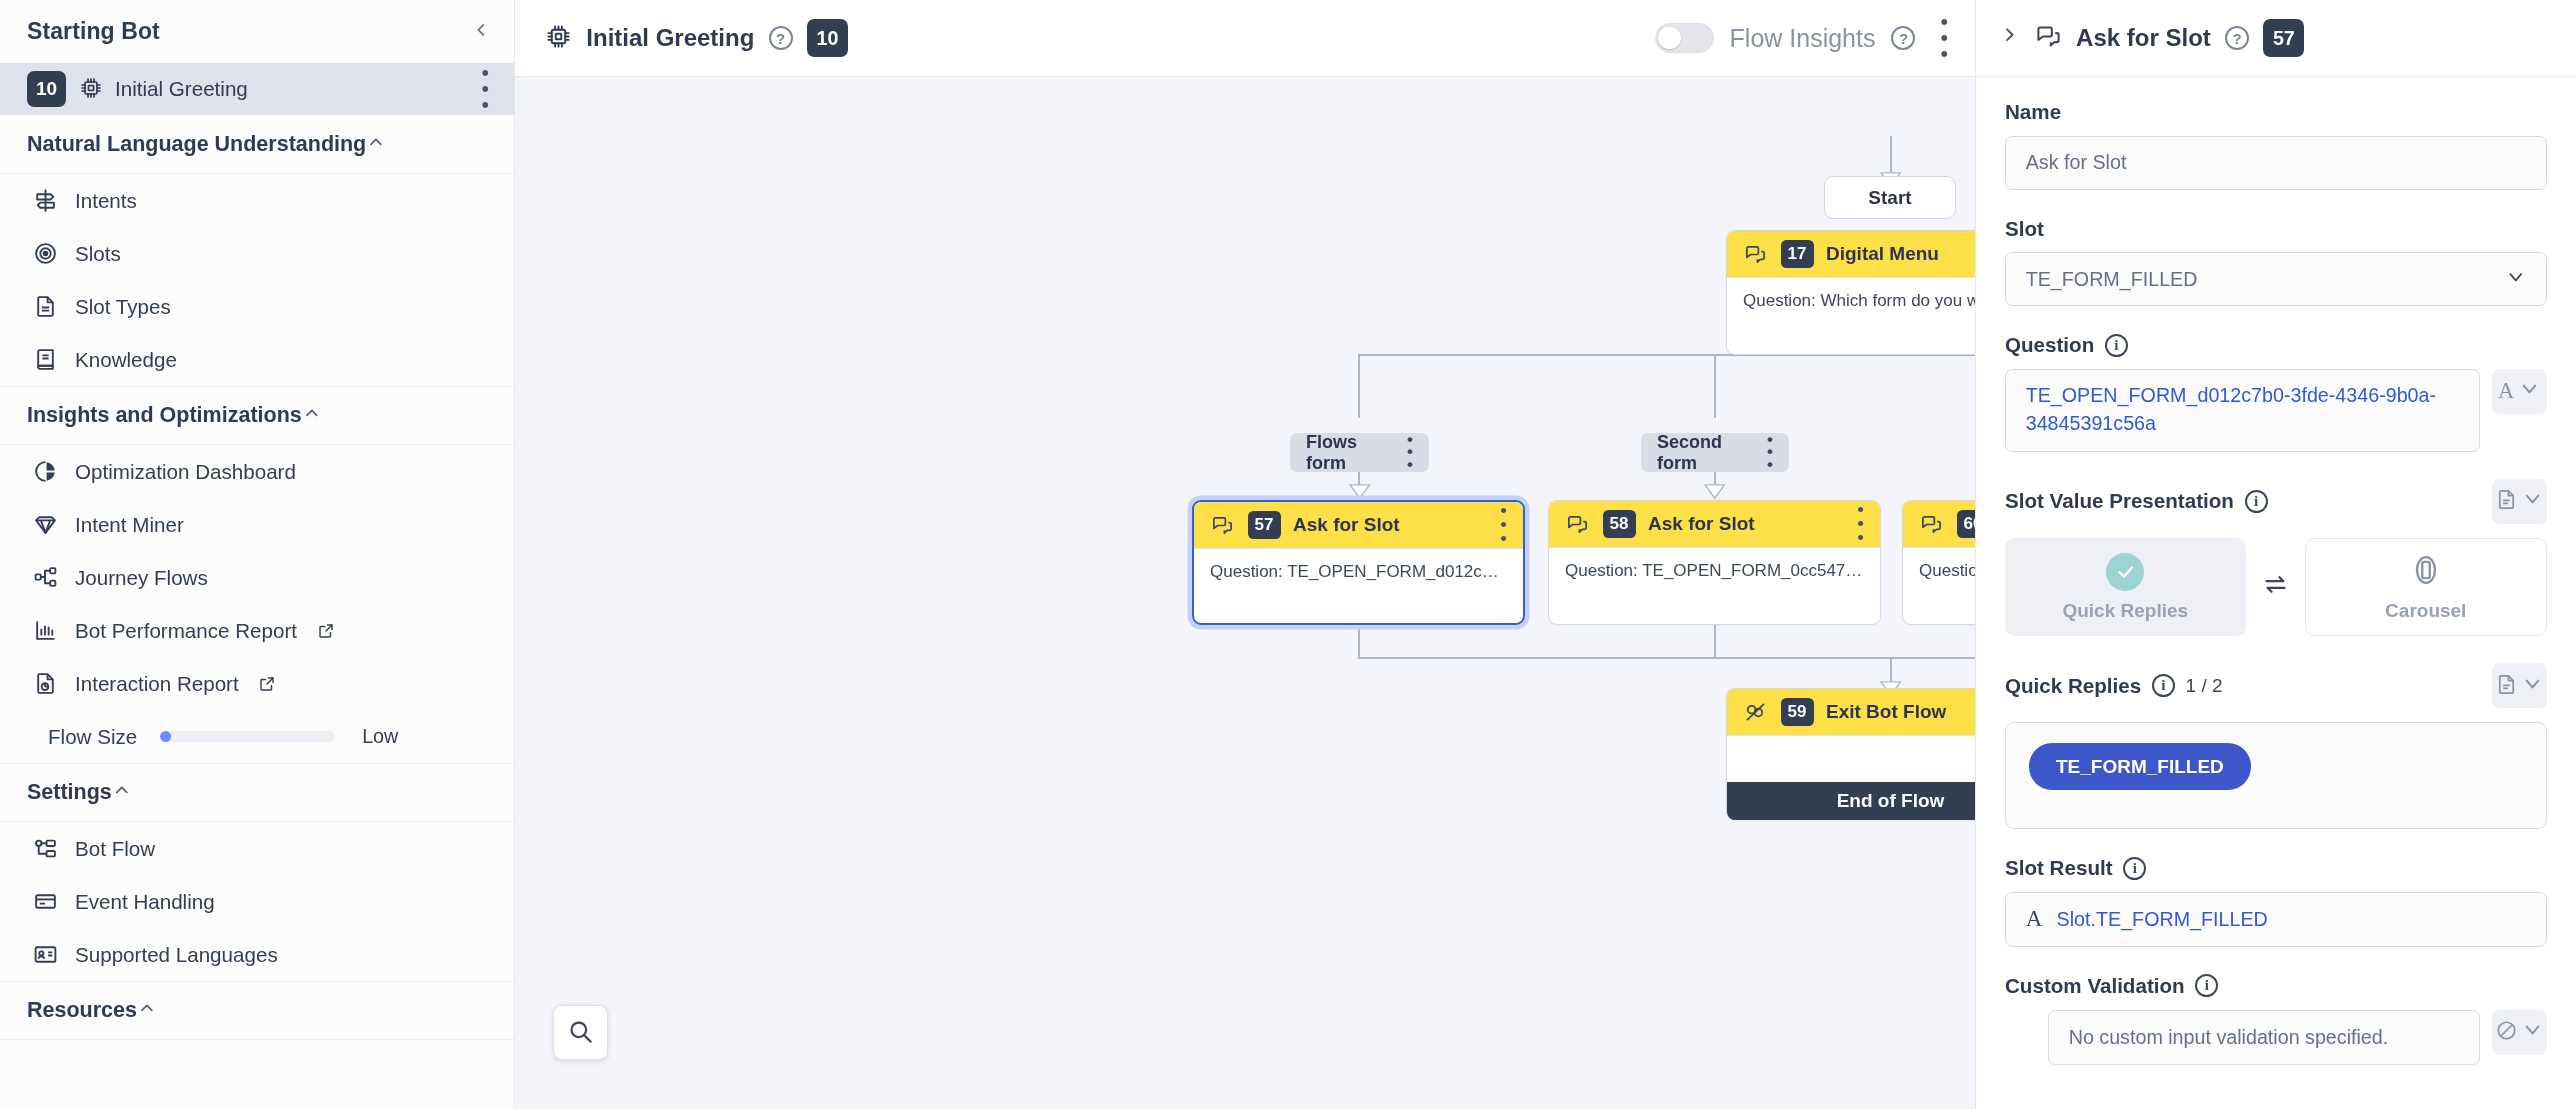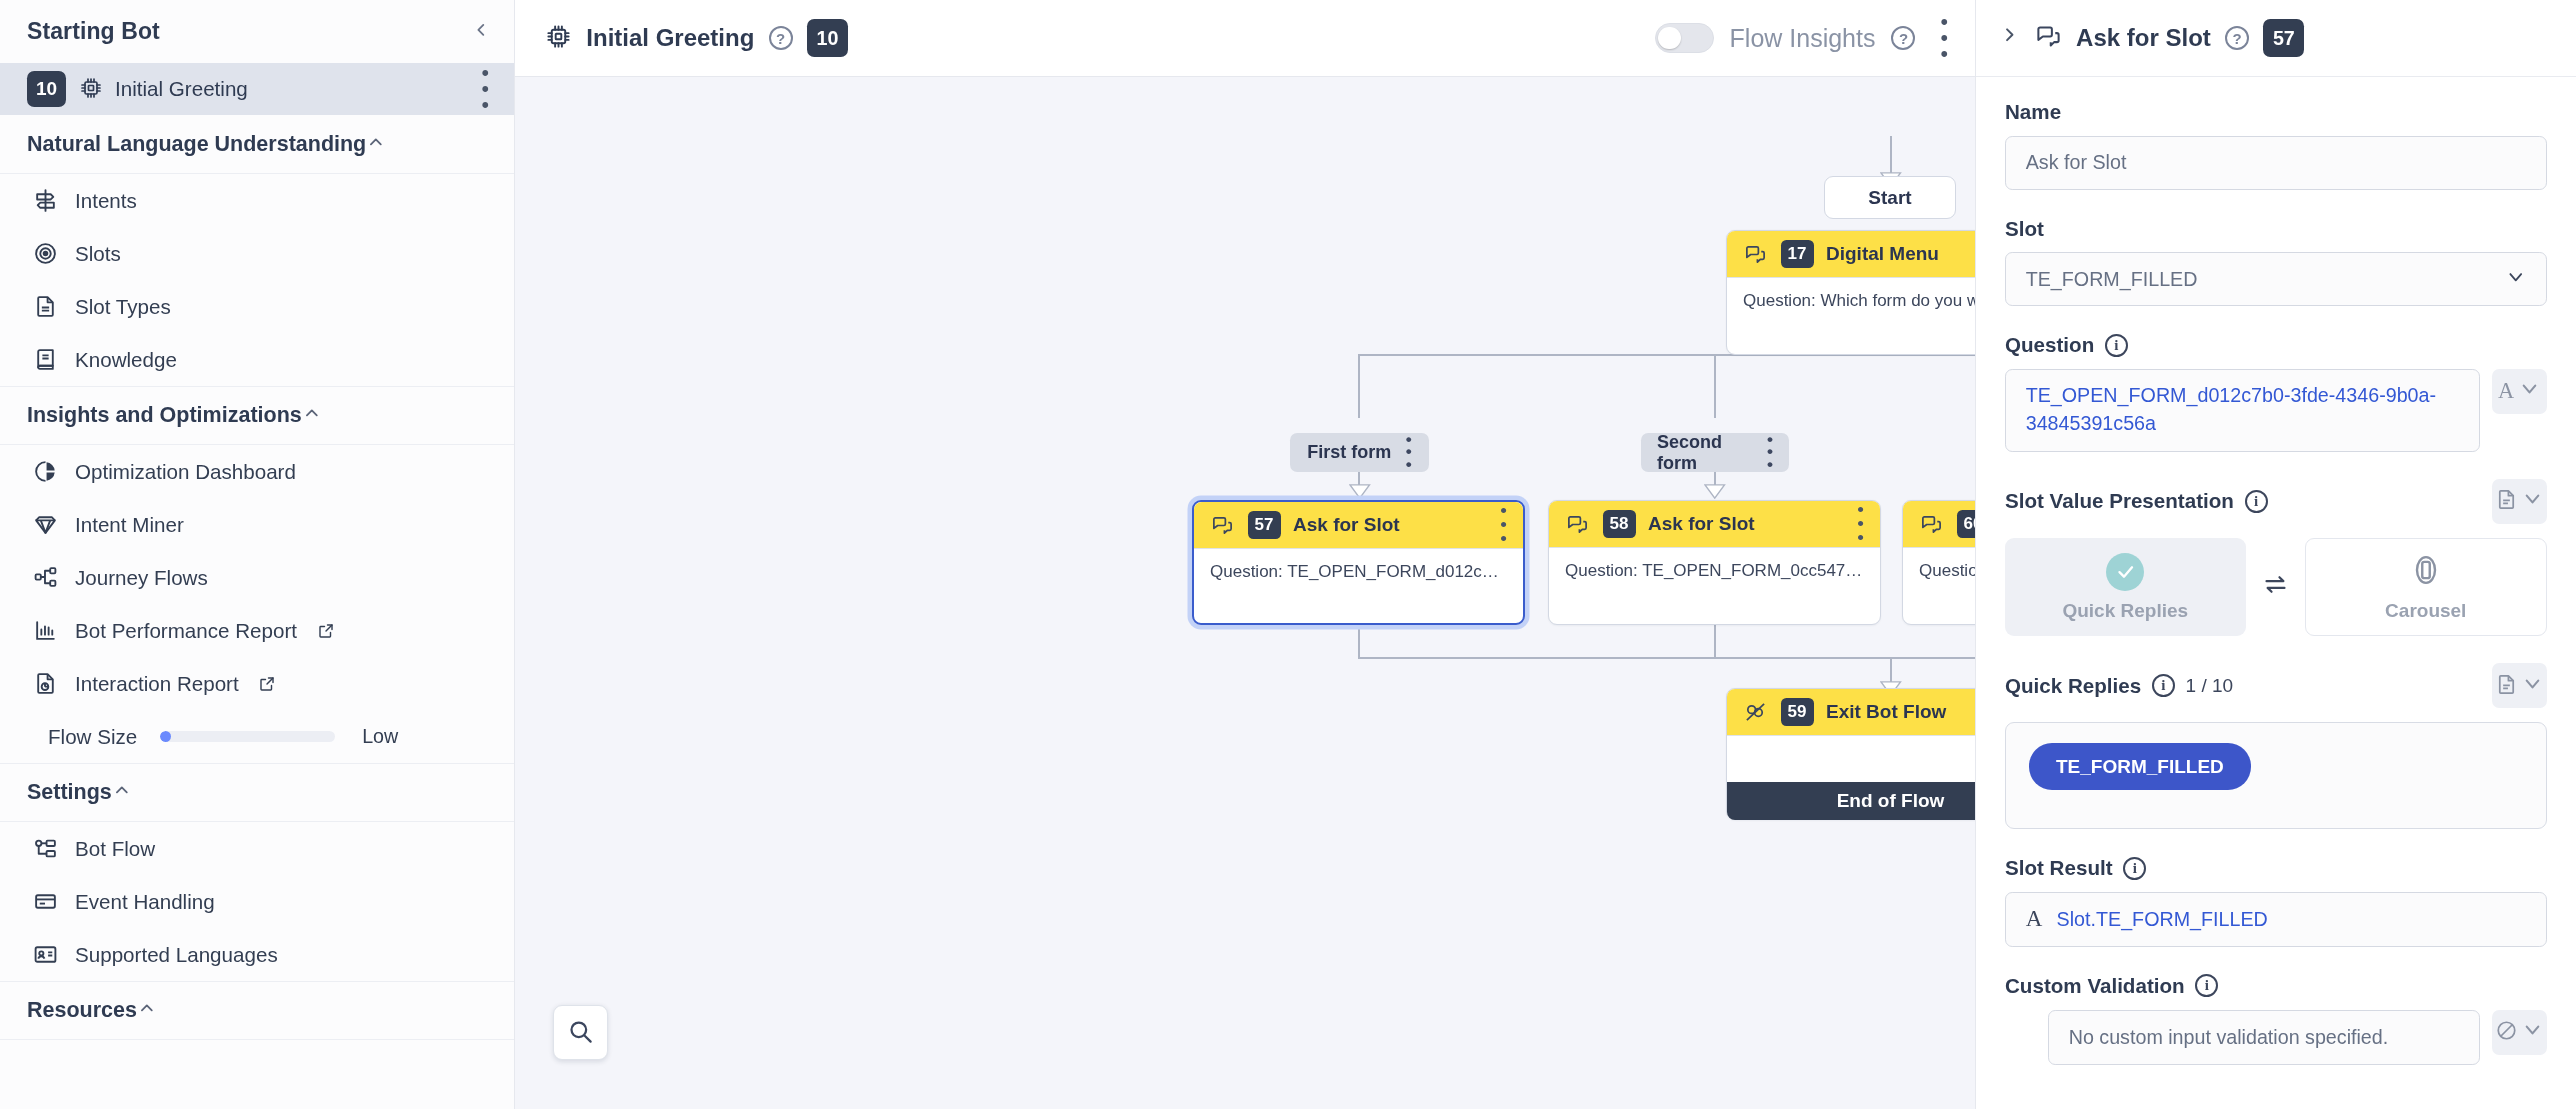--- a/index.html
+++ b/index.html
@@ -524,21 +524,21 @@
           <div class="nbadge">17</div>
           <div class="ntitle">Digital Menu</div>
 
         </div>
         <div class="node-body">
           <div class="trunc">Question: Which form do you want to fill out?</div>
         </div>
       </div>
 
       <div class="branch" style="left:775px; top:356px; width:139px;">
-        <span>First form</span>
+        <span>Flows form</span>
         <span class="bk">
             <span>•</span>
             <span>•</span>
             <span>•</span>
           </span>
       </div>
       <div class="branch" style="left:1126px; top:356px; width:148px;">
         <span>Second form</span>
         <span class="bk">
             <span>•</span>
@@ -738,21 +738,21 @@
             <div class="pres-lbl">Carousel</div>
           </div>
         </div>
       </div>
 
       <div class="row-gap">
         <div class="lbl-hd-row">
           <div class="fld-label" style="margin-bottom:0;">
             <span>Quick Replies</span>
             <span class="info-i">i</span>
-            <span class="count-note">1 / 10</span>
+            <span class="count-note">1 / 2</span>
           </div>
           <div class="sq-btn">
             <span>
               <svg viewBox="0 0 24 24" fill="none" stroke="#8b93a3" stroke-width="1.8" stroke-linejoin="round">
                   <path d="M14 3H6a1 1 0 0 0-1 1v16a1 1 0 0 0 1 1h12a1 1 0 0 0 1-1V8z"></path>
                   <path d="M14 3v5h5"></path>
                   <path d="M8.5 13h7M8.5 16h5"></path>
                 </svg>
             </span>
             <span class="cv">

